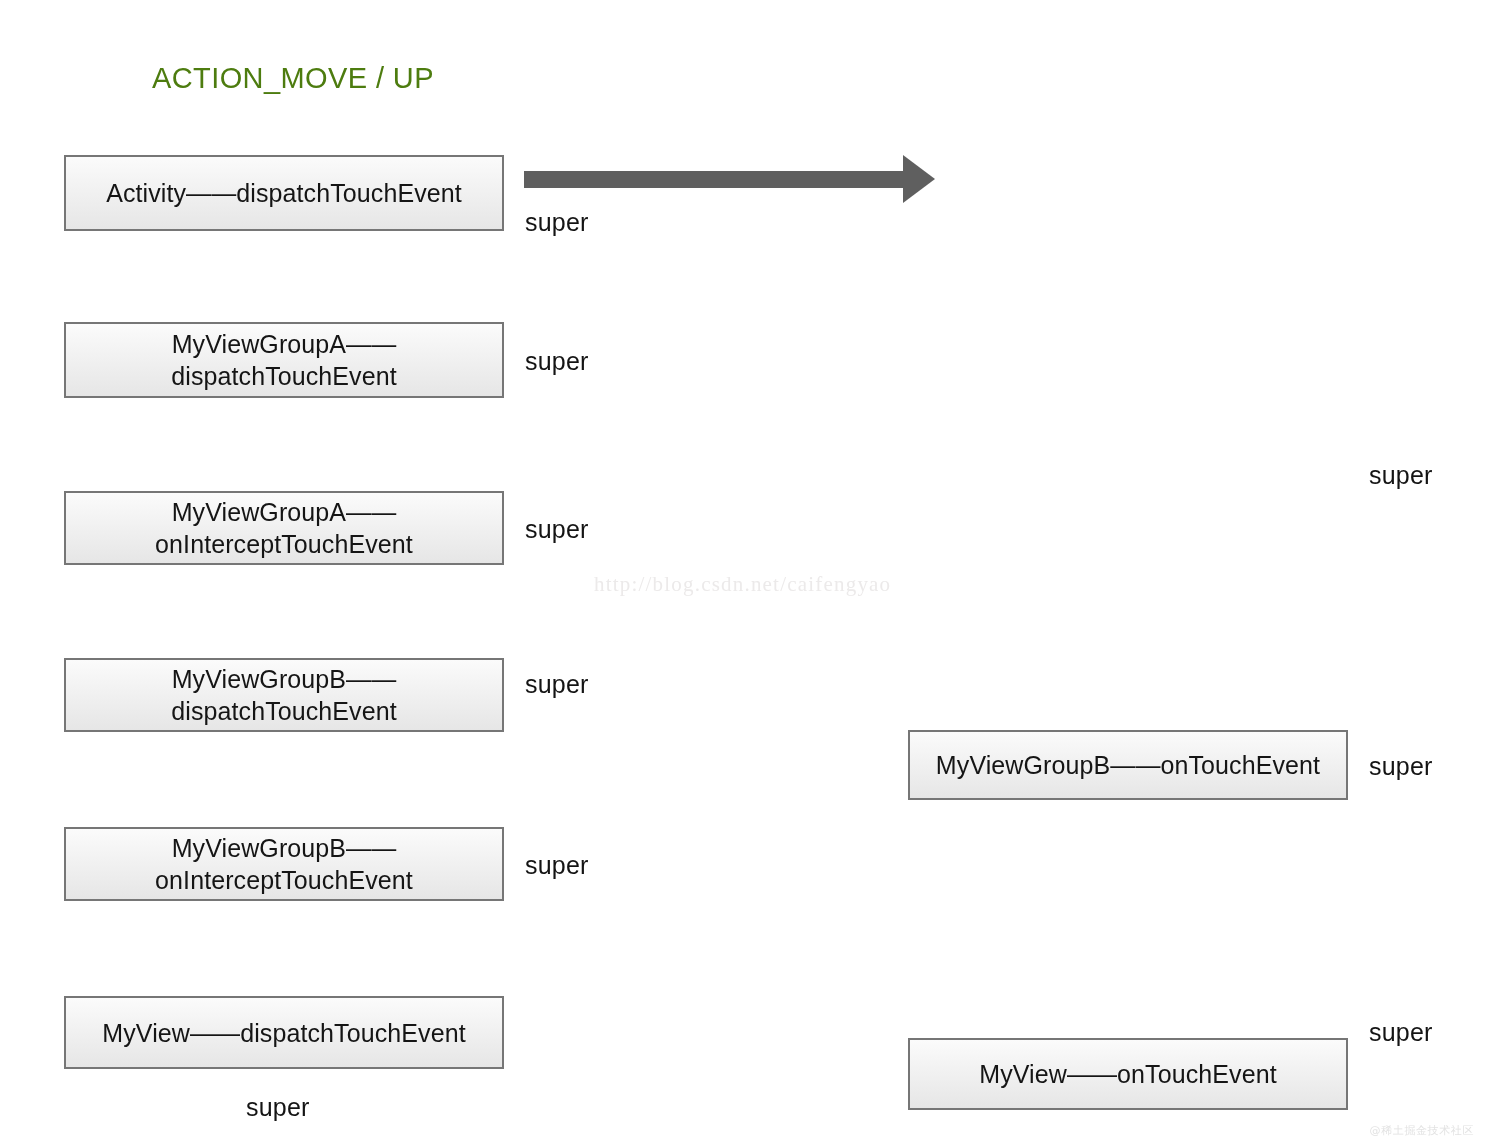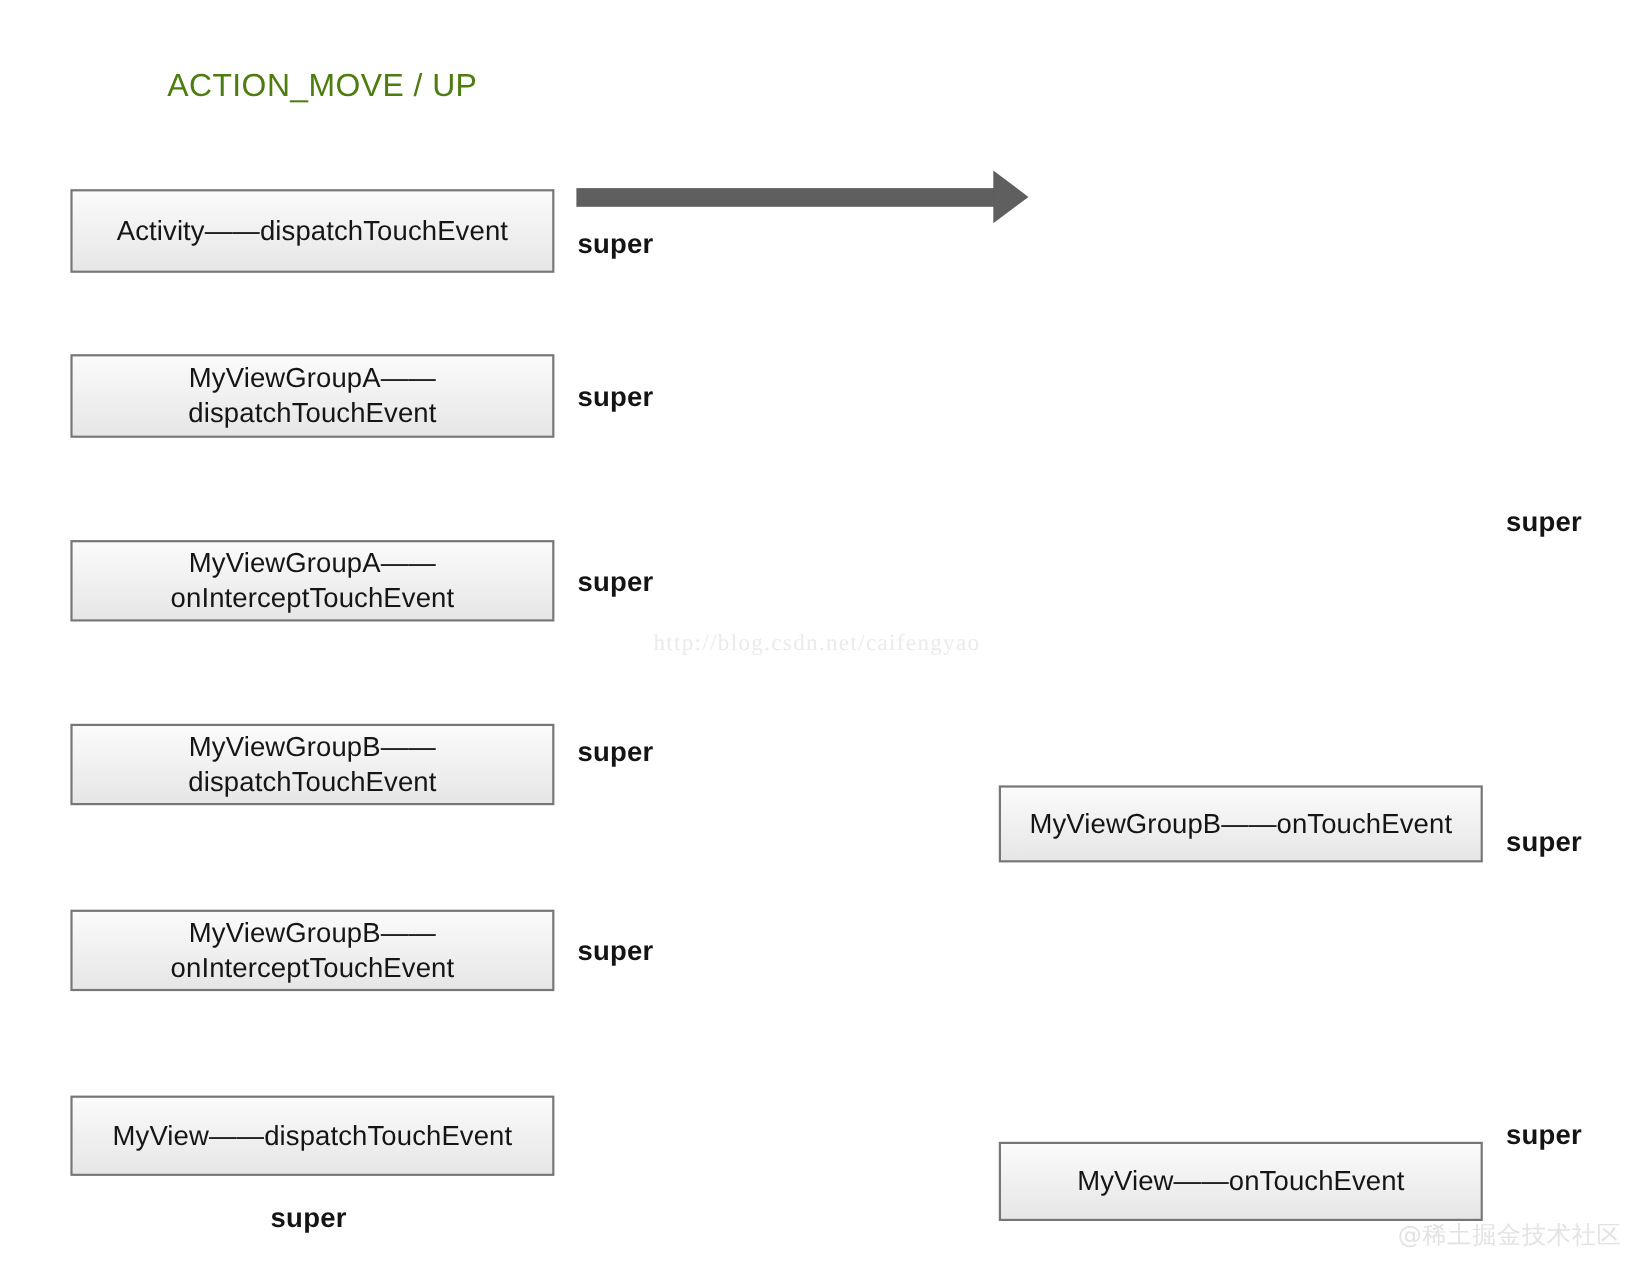--- a/index.html
+++ b/index.html
@@ -49,21 +49,20 @@
   .node .nodetext {
     display: block;
     width: 100%;
   }
   .super {
     position: absolute;
     font-size: 25px;
     color: #141414;
     white-space: nowrap;
     letter-spacing: 0.2px;
-    font-weight: bold;
   }
   .arrow-shaft {
     position: absolute;
     background: #5f5f5f;
   }
   .arrow-head {
     position: absolute;
     width: 0;
     height: 0;
     border-top: 24px solid transparent;
@@ -78,34 +77,34 @@
     font-size: 21px;
     letter-spacing: 1.2px;
     color: #eceaea;
     white-space: nowrap;
   }
   .watermark-brand {
     position: absolute;
     right: 16px;
     bottom: 10px;
     font-family: "DejaVu Sans", sans-serif;
-    font-size: 22px;
+    font-size: 11px;
     color: #e3e3e3;
     letter-spacing: 0.6px;
     white-space: nowrap;
   }
 </style>
 </head>
 <body>
 
 <div id="canvas">
 
   <div class="title">ACTION_MOVE / UP</div>
 
-  <div class="node" style="left:64px; top:155px; width:440px; height:76px;margin-top:17px;">
+  <div class="node" style="left:64px; top:155px; width:440px; height:76px;">
     <span class="nodetext">Activity——dispatchTouchEvent</span>
   </div>
   <div class="super" style="left:525px; top:208px;">super</div>
 
   <div class="arrow-shaft" style="left:524px; top:171px; width:382px; height:17px;"></div>
   <div class="arrow-head" style="left:903px; top:155px;"></div>
 
 
   <div class="node" style="left:64px; top:322px; width:440px; height:76px;">
     <span class="nodetext">
@@ -128,21 +127,21 @@
   <div class="watermark-url">http://blog.csdn.net/caifengyao</div>
 
   <div class="node" style="left:64px; top:658px; width:440px; height:74px;">
     <span class="nodetext">
       <span>MyViewGroupB——</span><br>
       <span>dispatchTouchEvent</span>
     </span>
   </div>
   <div class="super" style="left:525px; top:670px;">super</div>
 
-  <div class="node" style="left:908px; top:714px; width:440px; height:70px;">
+  <div class="node" style="left:908px; top:730px; width:440px; height:70px;">
     <span class="nodetext">MyViewGroupB——onTouchEvent</span>
   </div>
   <div class="super" style="left:1369px; top:752px;">super</div>
 
   <div class="node" style="left:64px; top:827px; width:440px; height:74px;">
     <span class="nodetext">
       <span>MyViewGroupB——</span><br>
       <span>onInterceptTouchEvent</span>
     </span>
   </div>

